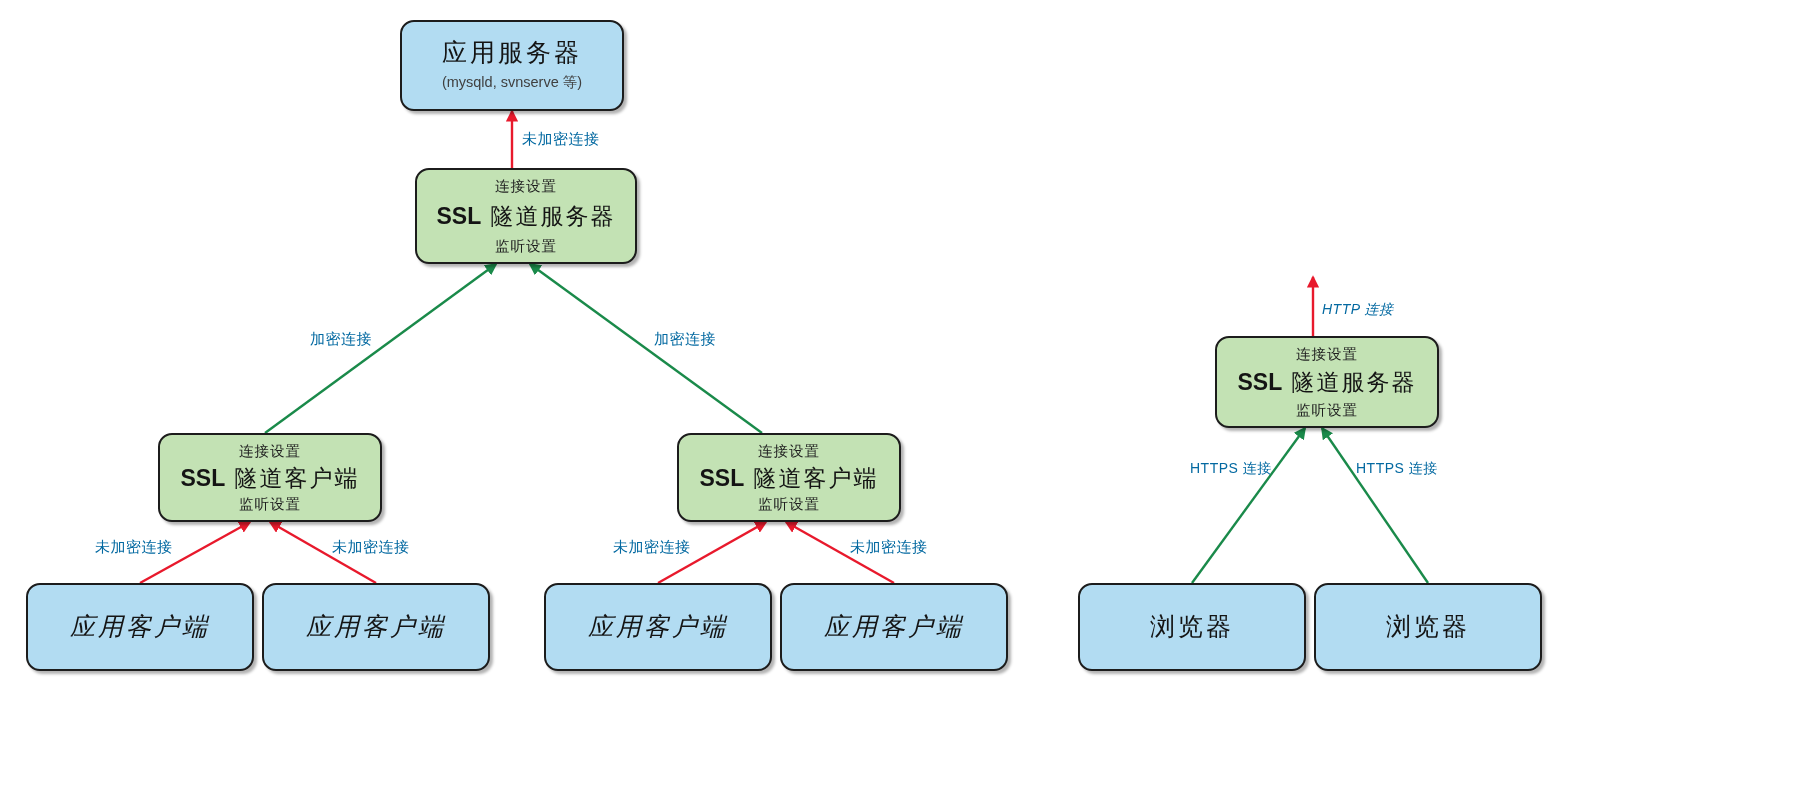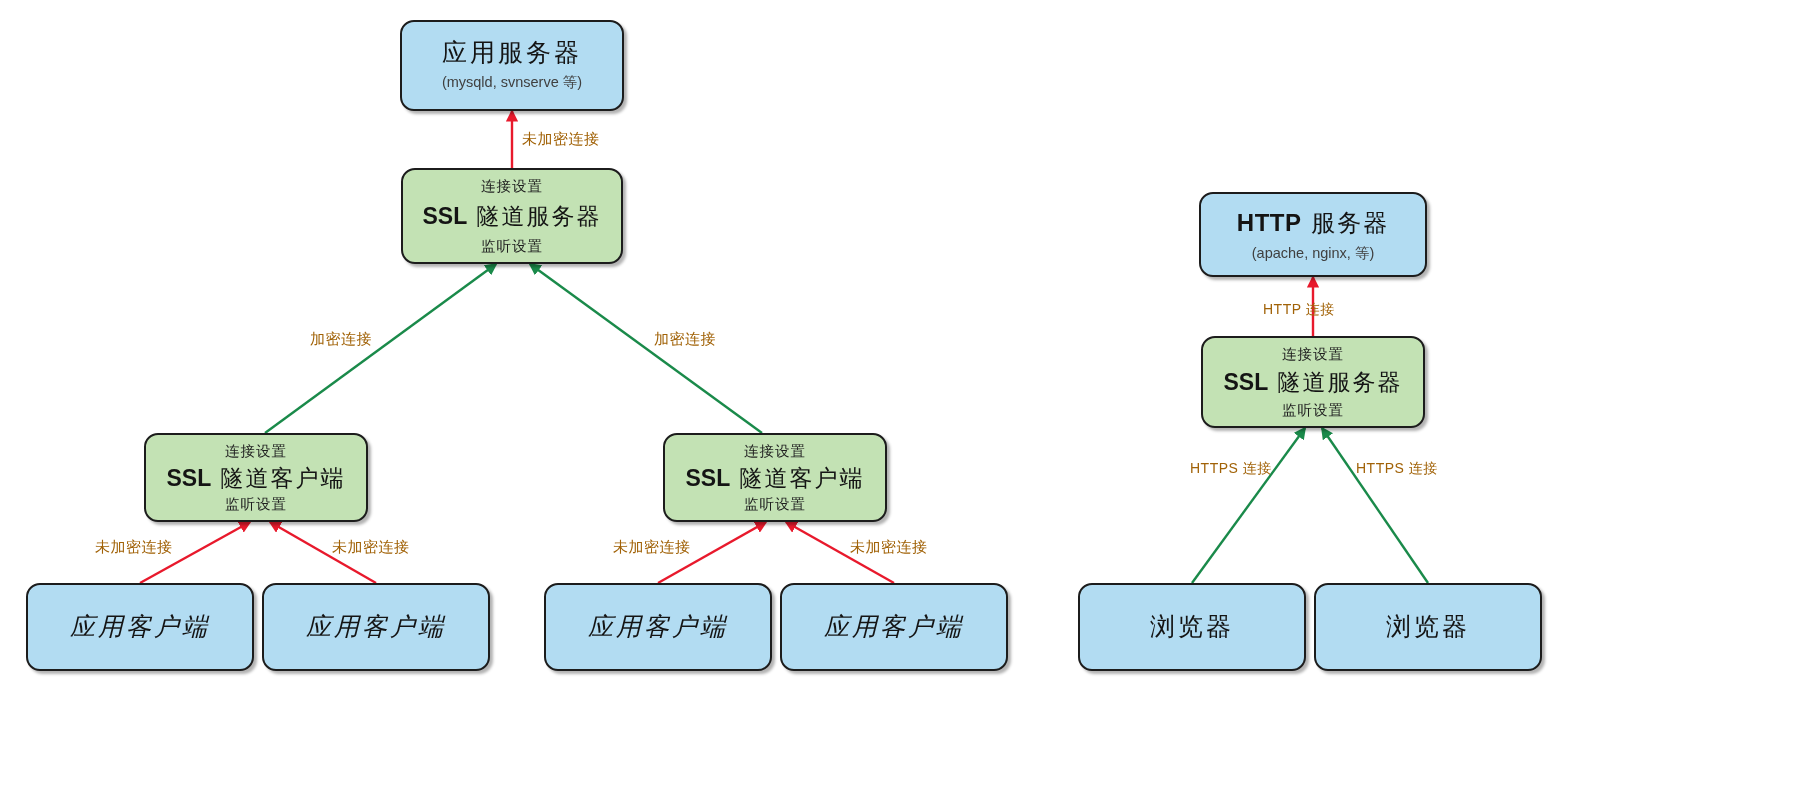--- a/index.html
+++ b/index.html
@@ -40,20 +40,21 @@
     text-align: center;
     z-index: 3;
   }
   .node.blue {
     background: #b2dcf2;
   }
   .node.green {
     background: #c3e2b4;
     justify-content: space-between;
     padding: 7px 0 6px 0;
+    margin-left: 14px;
   }
 
   .title-cn {
     font-family: "DejaVu Serif", "Liberation Serif", serif;
     font-size: 25px;
     letter-spacing: 3px;
     color: #141414;
     line-height: 1.15;
     white-space: nowrap;
   }
@@ -97,21 +98,21 @@
   .http-title .lat {
     font-family: "Liberation Sans", sans-serif;
     font-weight: bold;
     letter-spacing: 0.5px;
   }
 
   .edge-label {
     position: absolute;
     font-family: "Liberation Sans", sans-serif;
     font-size: 15px;
-    color: #a16207;
+    color: #0369a1;
     white-space: nowrap;
     z-index: 4;
     letter-spacing: 0.5px;
   }
   .edge-label.small {
     font-size: 14px;
   }
 </style>
 </head>
 <body>
@@ -198,43 +199,36 @@
   <div class="edge-label" style="left:654px; top:330px;">加密连接</div>
 
   <div class="edge-label" style="left:95px; top:538px;">未加密连接</div>
 
   <div class="edge-label" style="left:332px; top:538px;">未加密连接</div>
 
   <div class="edge-label" style="left:613px; top:538px;">未加密连接</div>
 
   <div class="edge-label" style="left:850px; top:538px;">未加密连接</div>
 
-  <div class="node blue" style="left:1199px; top:192px; width:228px; height:85px;">
-    <div class="http-title">
-      <span class="lat">HTTP</span>
-      <span>服务器</span>
-    </div>
-    <div class="subtitle">(apache, nginx, 等)</div>
-  </div>
 
   <div class="node green" style="left:1201px; top:336px; width:224px; height:92px;">
     <div class="slot">连接设置</div>
     <div class="ssl-title">
       <span class="lat">SSL</span>
       <span>隧道服务器</span>
     </div>
     <div class="slot">监听设置</div>
   </div>
 
   <div class="node blue" style="left:1078px; top:583px; width:228px; height:88px;">
     <div class="title-cn">浏览器</div>
   </div>
   <div class="node blue" style="left:1314px; top:583px; width:228px; height:88px;">
     <div class="title-cn">浏览器</div>
   </div>
 
-  <div class="edge-label small" style="left:1263px; top:301px;">HTTP 连接</div>
+  <div class="edge-label small" style="left:1322px; top:301px;font-style:italic;">HTTP 连接</div>
 
   <div class="edge-label small" style="left:1190px; top:460px;">HTTPS 连接</div>
 
   <div class="edge-label small" style="left:1356px; top:460px;">HTTPS 连接</div>
 
 </div>
 
 </body></html>

